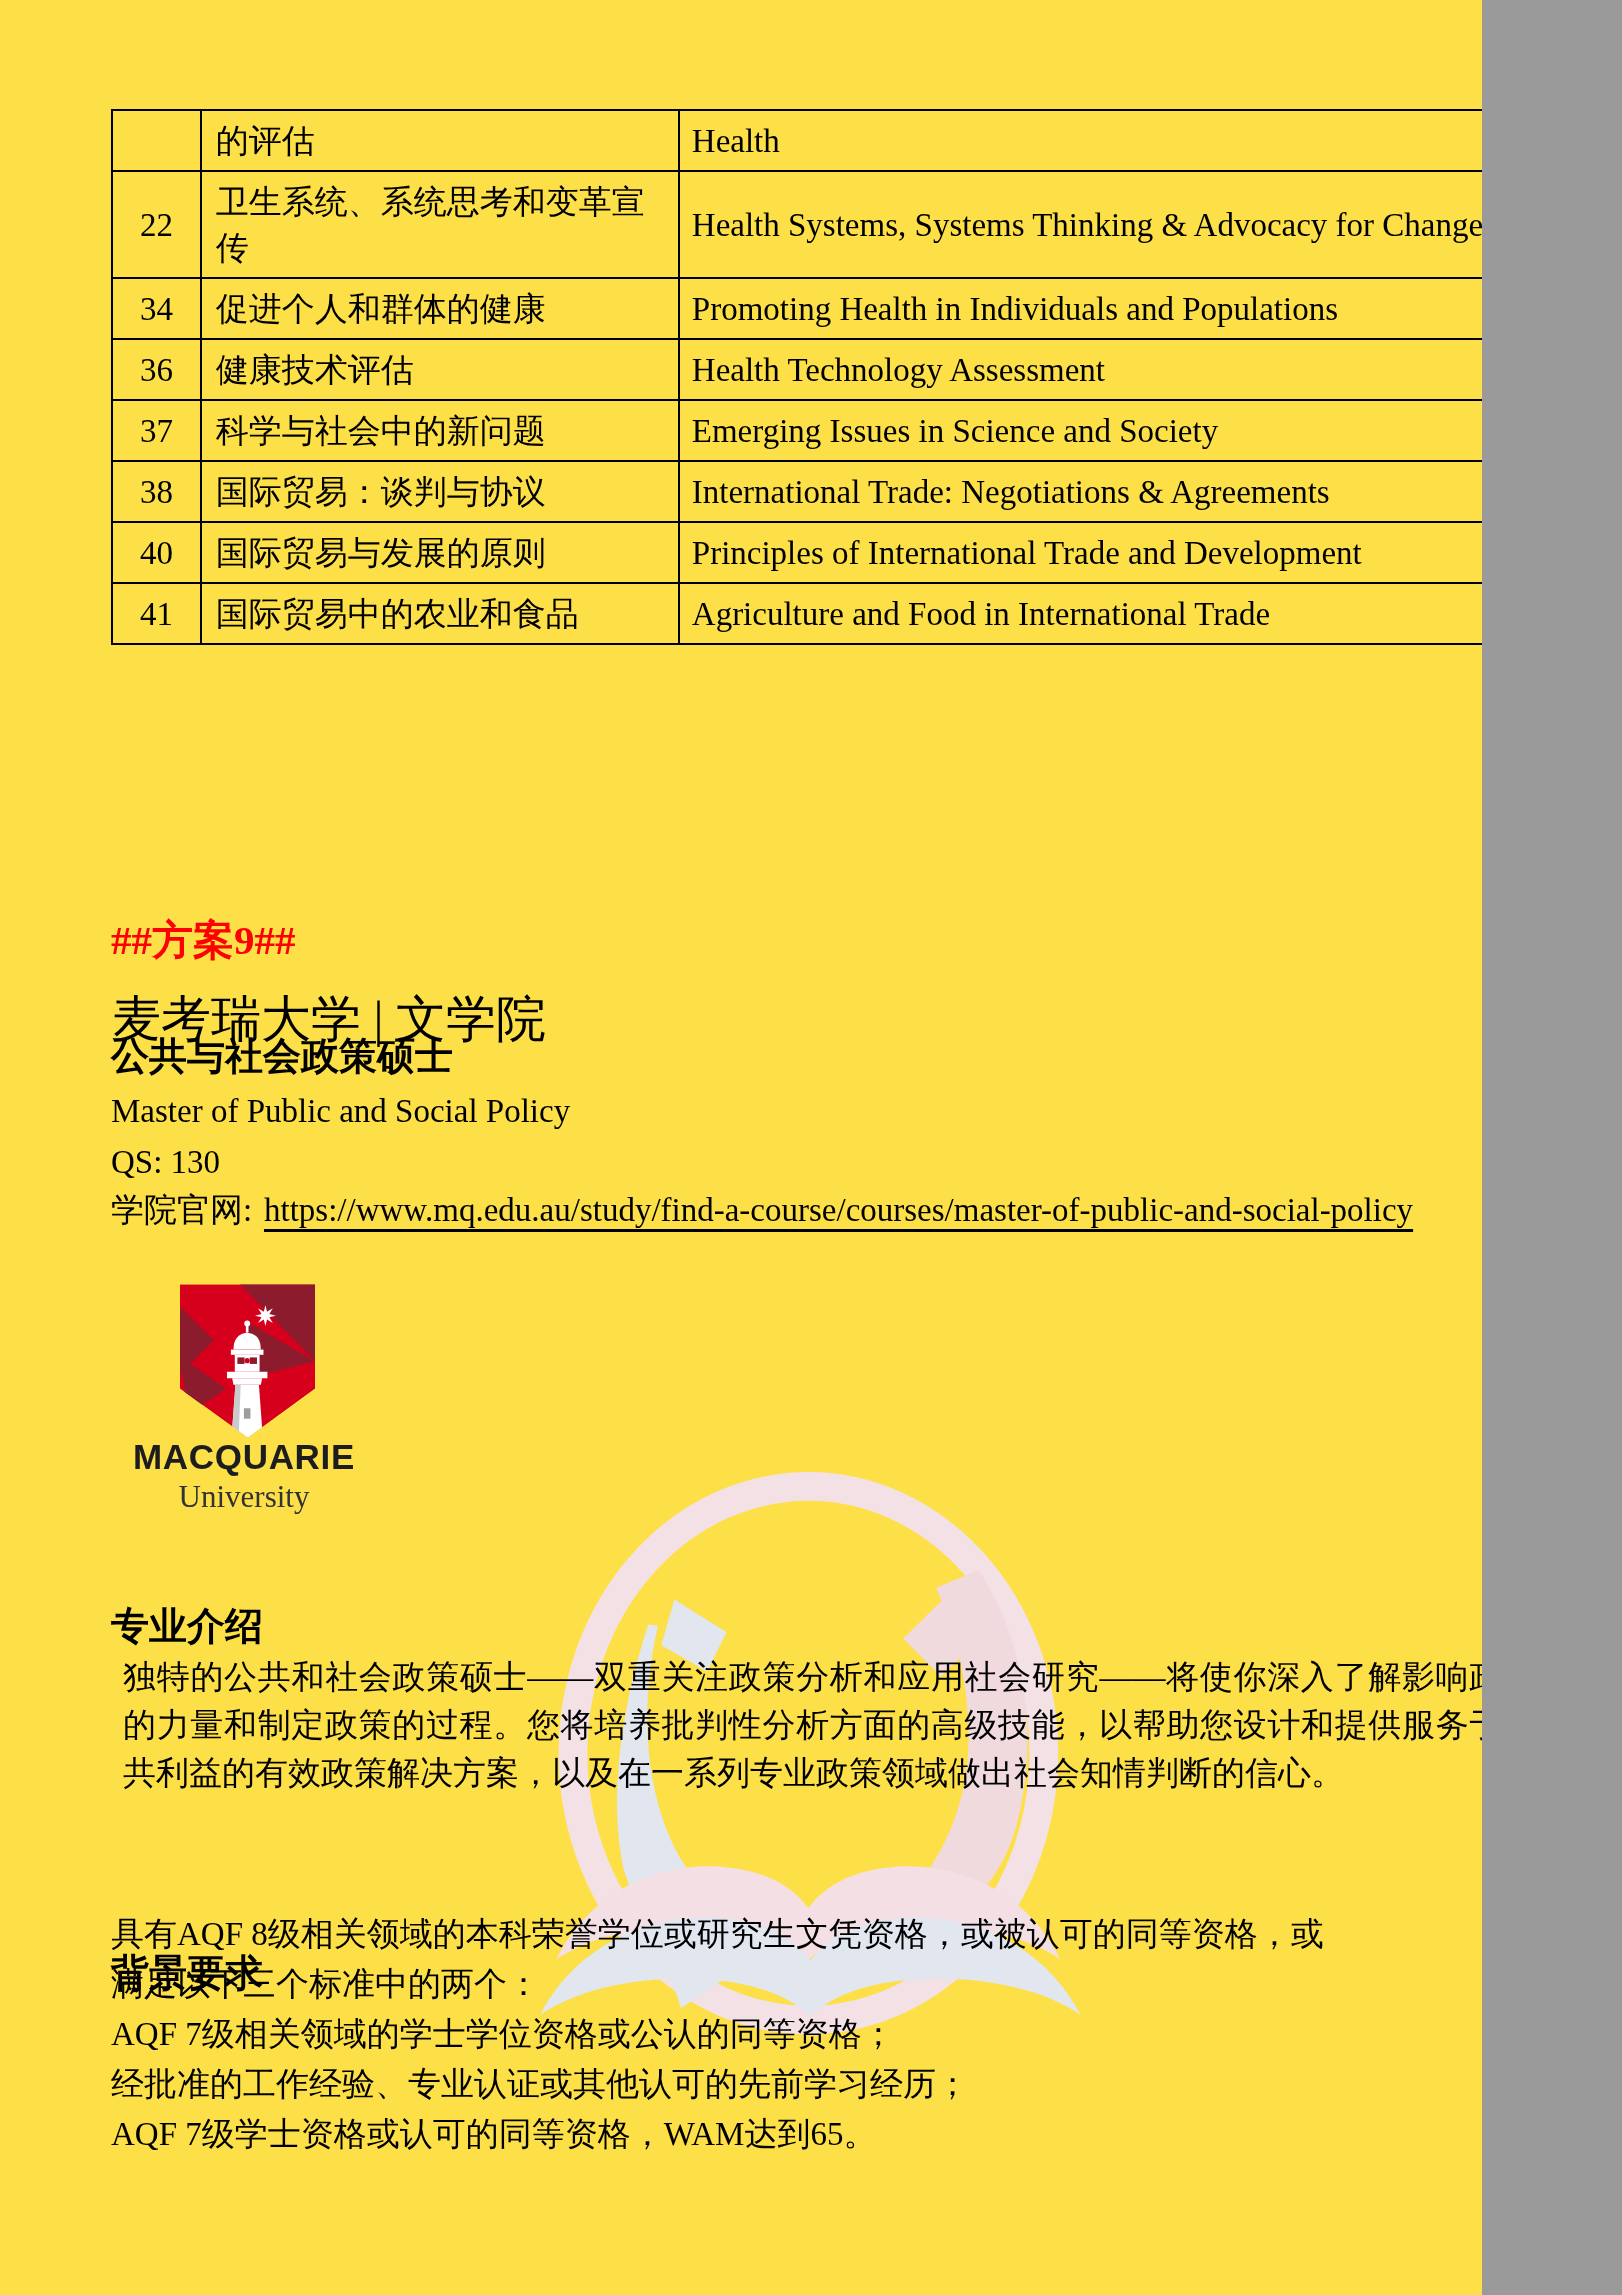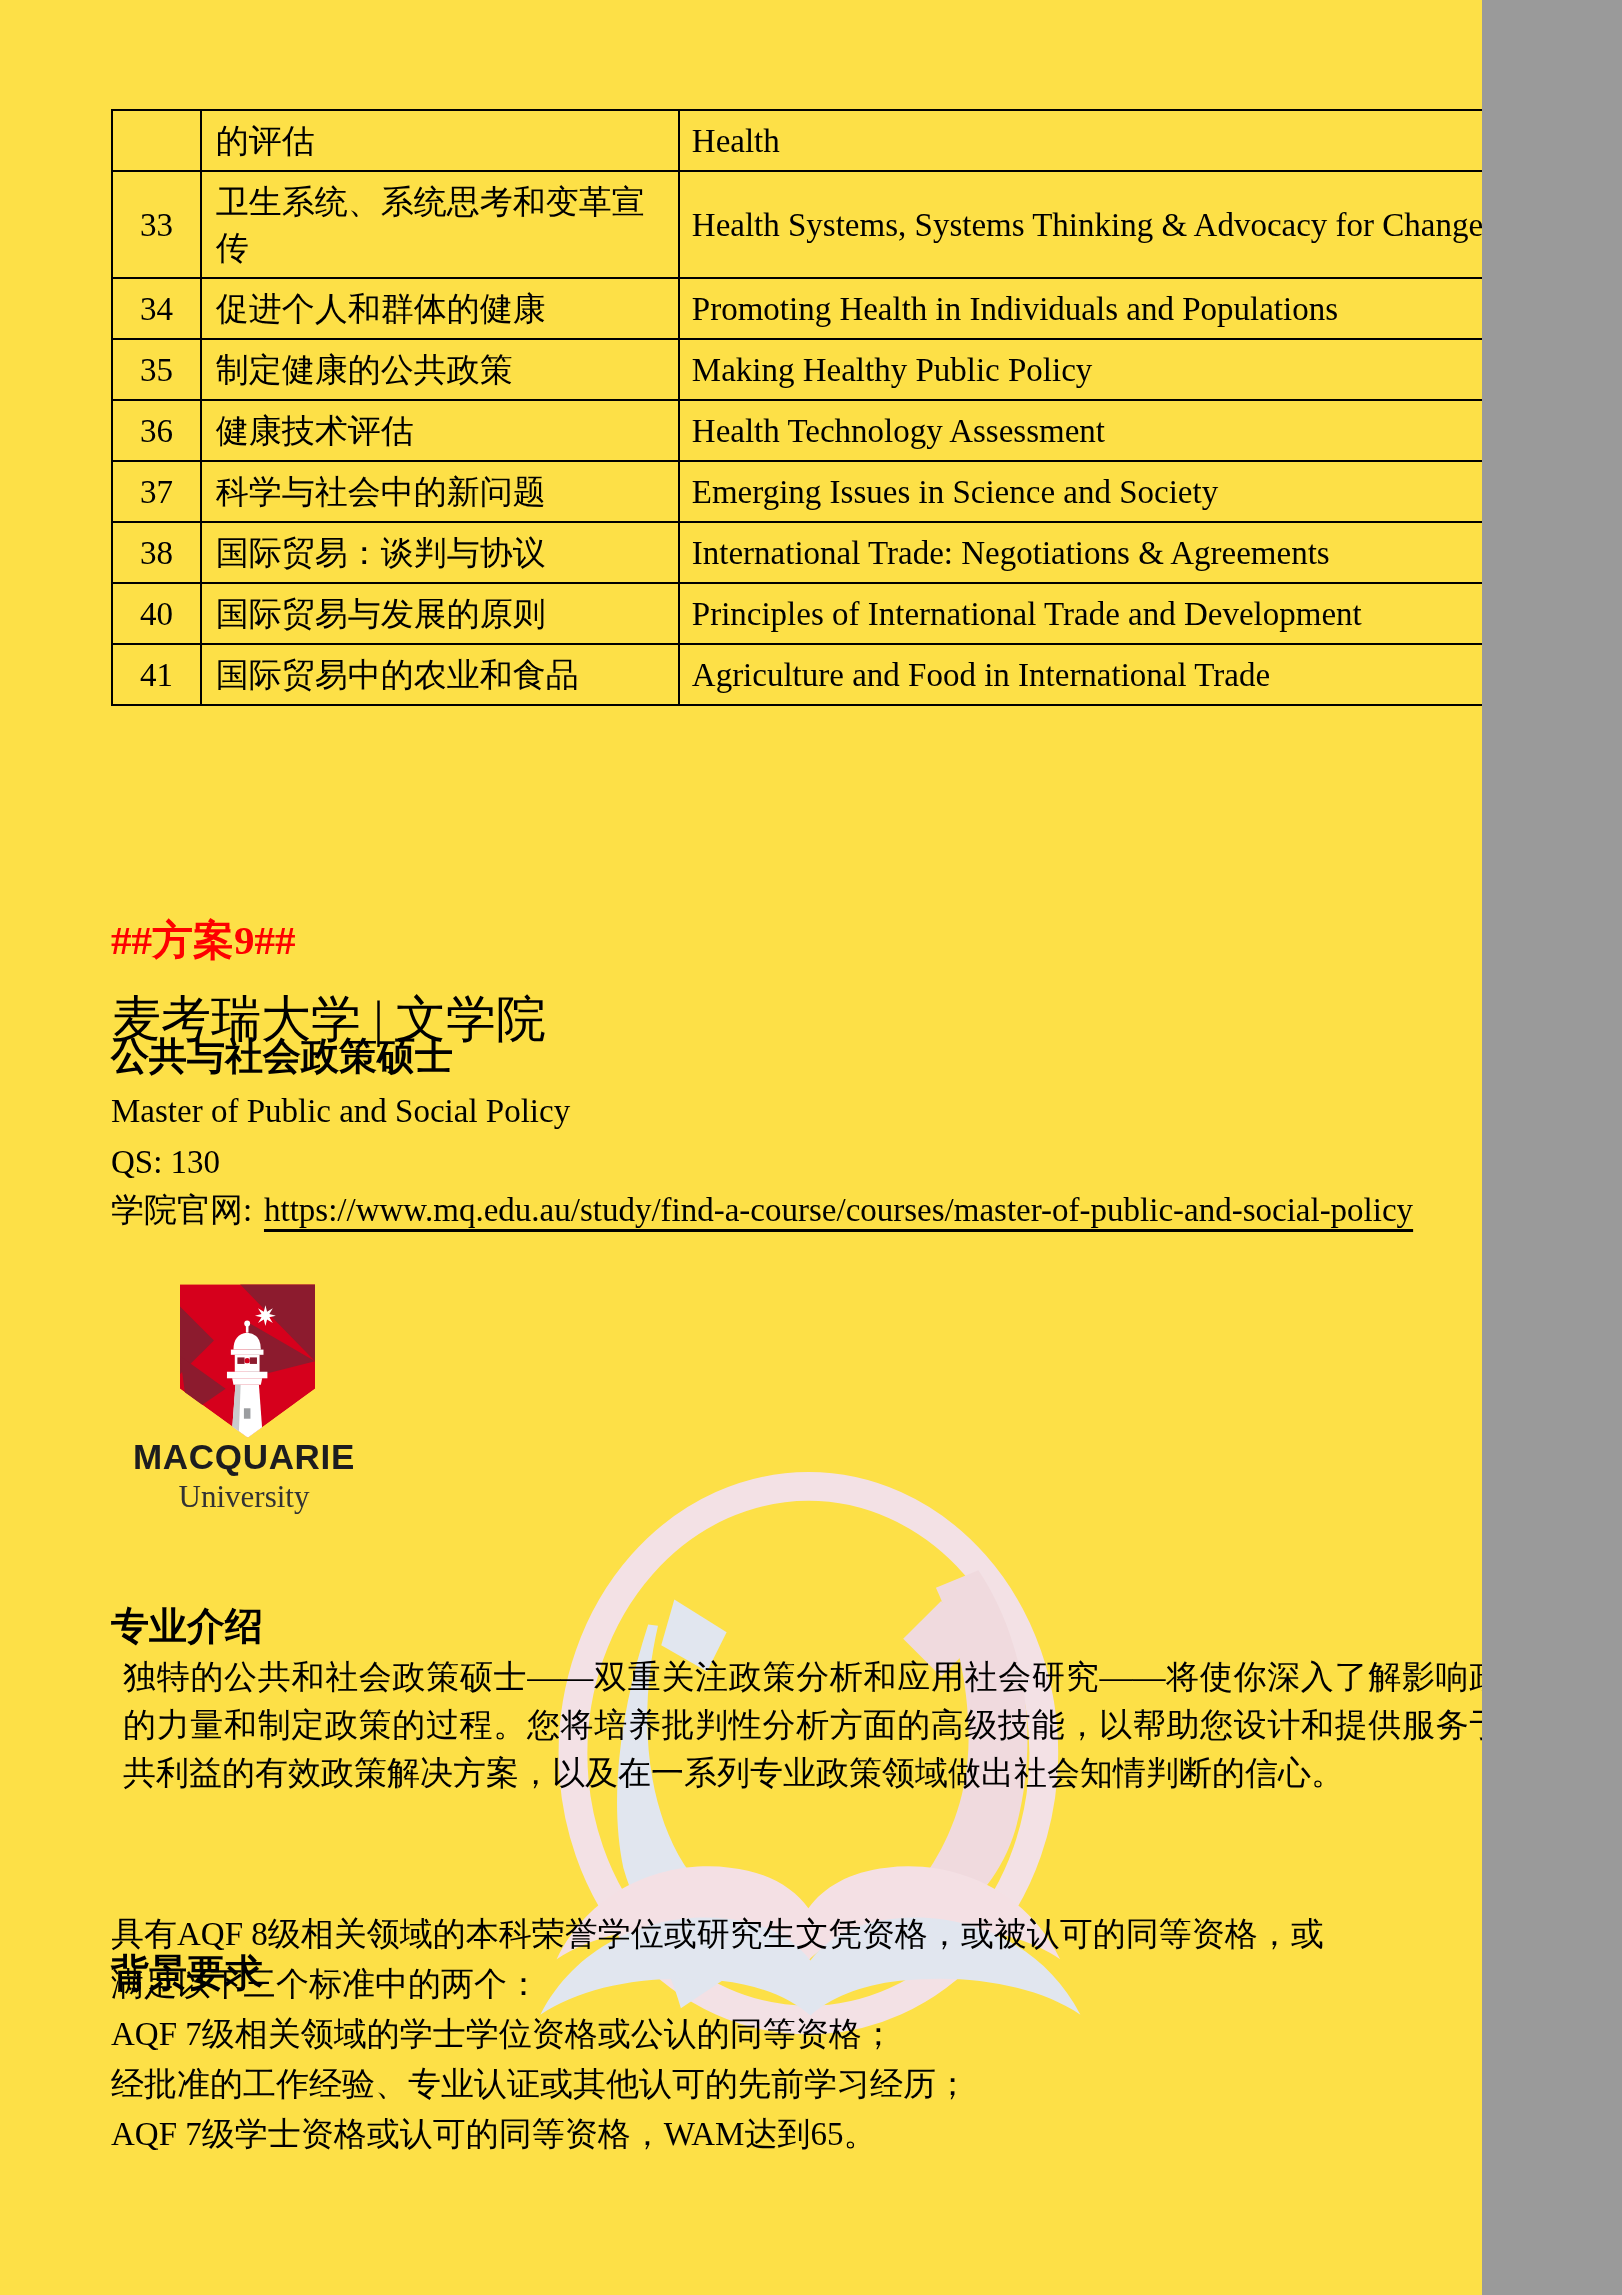--- a/index.html
+++ b/index.html
@@ -81,36 +81,31 @@
         <col style="width:836px">
       </colgroup>
     <tbody id="table-body">
       <tr class="t-cont">
         <td class="c-num"></td>
         <td class="c-cn">的评估</td>
         <td class="c-en">Health</td>
       </tr>
 
   <tr class="t-row">
-    <td class="c-num">33</td>
+    <td class="c-num">22</td>
     <td class="c-cn">卫生系统、系统思考和变革宣传</td>
     <td class="c-en">Health Systems, Systems Thinking &amp; Advocacy for Change</td>
   </tr>
 
   <tr class="t-row">
     <td class="c-num">34</td>
     <td class="c-cn">促进个人和群体的健康</td>
     <td class="c-en">Promoting Health in Individuals and Populations</td>
   </tr>
 
-  <tr class="t-row">
-    <td class="c-num">35</td>
-    <td class="c-cn">制定健康的公共政策</td>
-    <td class="c-en">Making Healthy Public Policy</td>
-  </tr>
 
   <tr class="t-row">
     <td class="c-num">36</td>
     <td class="c-cn">健康技术评估</td>
     <td class="c-en">Health Technology Assessment</td>
   </tr>
 
   <tr class="t-row">
     <td class="c-num">37</td>
     <td class="c-cn">科学与社会中的新问题</td>

